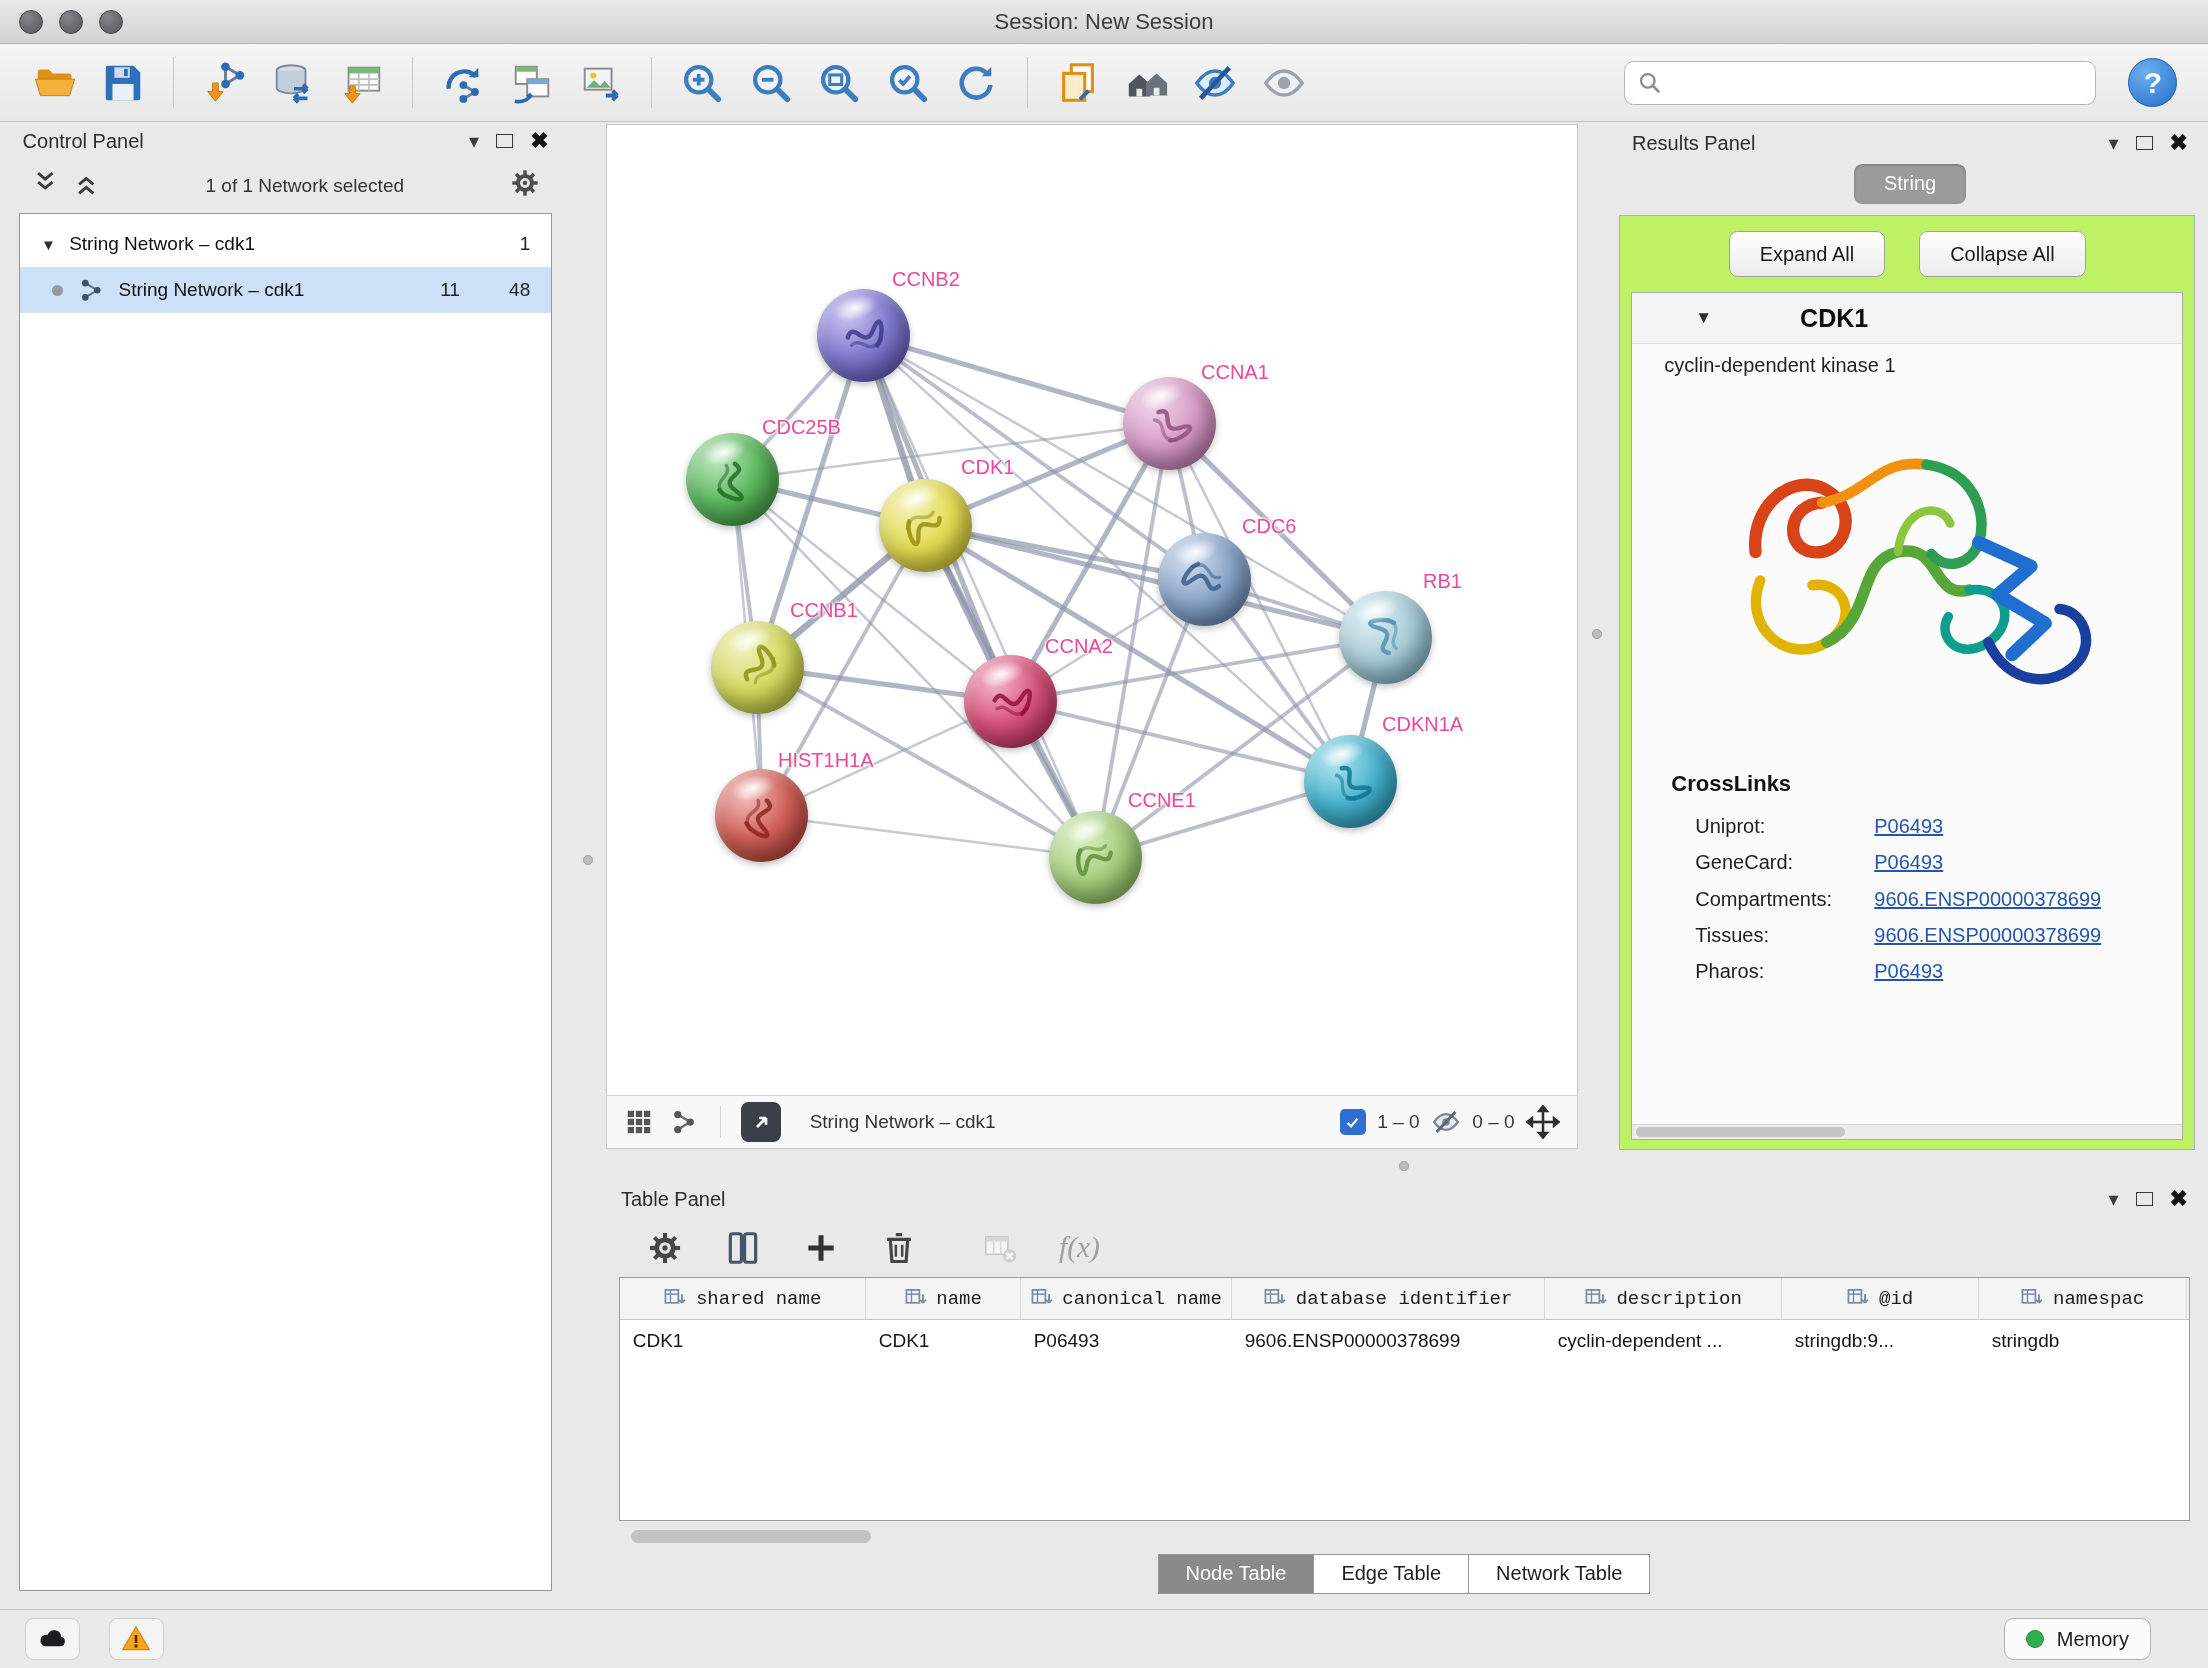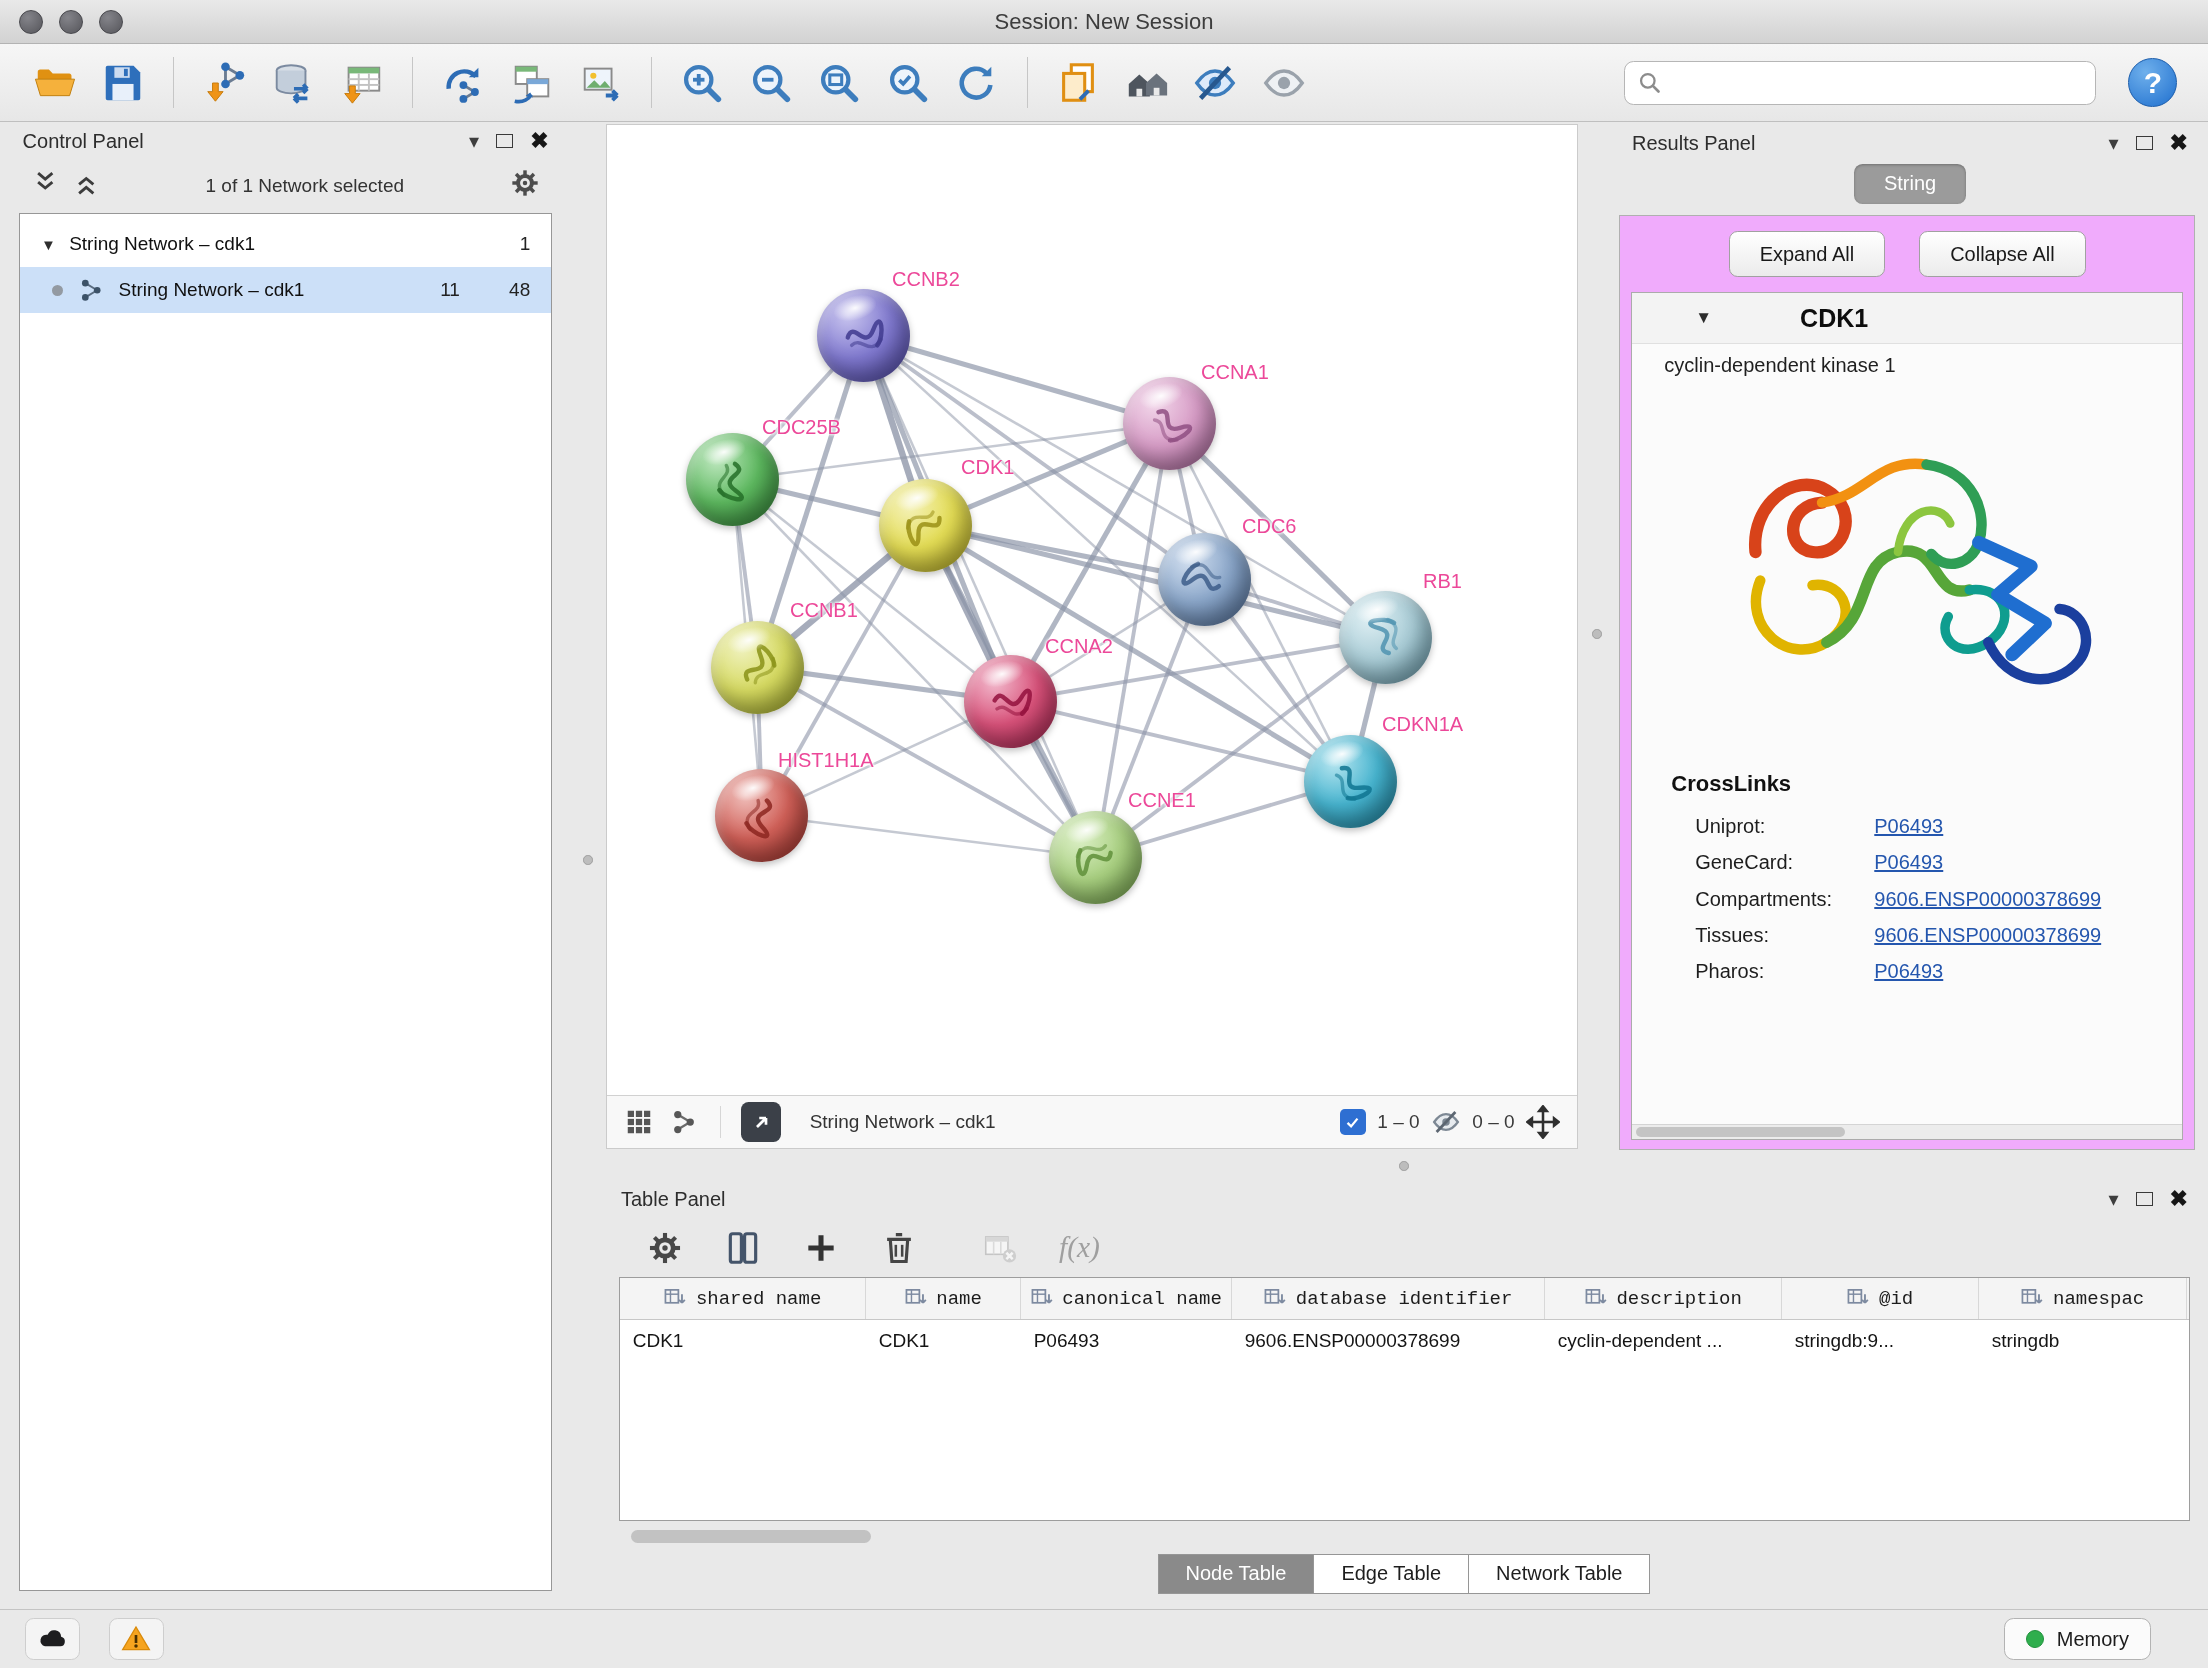--- a/index.html
+++ b/index.html
@@ -98,21 +98,21 @@
   .crosshair svg { width:34px; height:34px; display:block; }
 
   
   .split-dot { position:absolute; width:9.5px; height:9.5px; border-radius:50%;
     background:#bdbdbd; border:1px solid #9e9e9e; z-index:5; }
 
   
   .results-panel { position:absolute; left:1617px; top:124px; width:586px; height:1032px; display:flex; flex-direction:column; }
   .string-tab { align-self:center; background:#9b9b9b; color:#fff; font-size:20px; padding:8.6px 30px;
     border-radius:8.6px; margin:1.9px 0 11.4px; box-shadow:inset 0 1px 2.9px rgba(0,0,0,.28); }
-  .results-box { flex:1; margin:0 7.6px 5.7px 1.9px; border:1px solid #b0b0b0; background:#f0abfc;
+  .results-box { flex:1; margin:0 7.6px 5.7px 1.9px; border:1px solid #b0b0b0; background:#bef264;
     display:flex; flex-direction:column; padding:15px 11.4px 9.5px; gap:15px; overflow:hidden; }
   .rb-buttons { display:flex; justify-content:center; gap:34px; }
   .btn { height:46px; padding:0 30px; font-size:20px; color:#191919;
     background:linear-gradient(#ffffff,#ebebeb); border:1px solid #a1a1a1; border-radius:8.6px;
     display:flex; align-items:center; }
   .protein-box { flex:1; border:1px solid #ababab; background:#fbfbfb; display:flex; flex-direction:column; overflow:hidden; }
   .pb-header { height:51px; display:flex; align-items:center; padding-left:63px; background:#f3f3f3; border-bottom:1px solid #e0e0e0; }
   .pb-header .t-caret { font-size:17px; color:#2c2c2c; }
   .pb-name { font-weight:bold; font-size:25px; color:#0d0d0d; margin-left:88px; }
   .pb-desc { font-size:20px; color:#1f1f1f; padding:9.5px 0 0 32px; }

